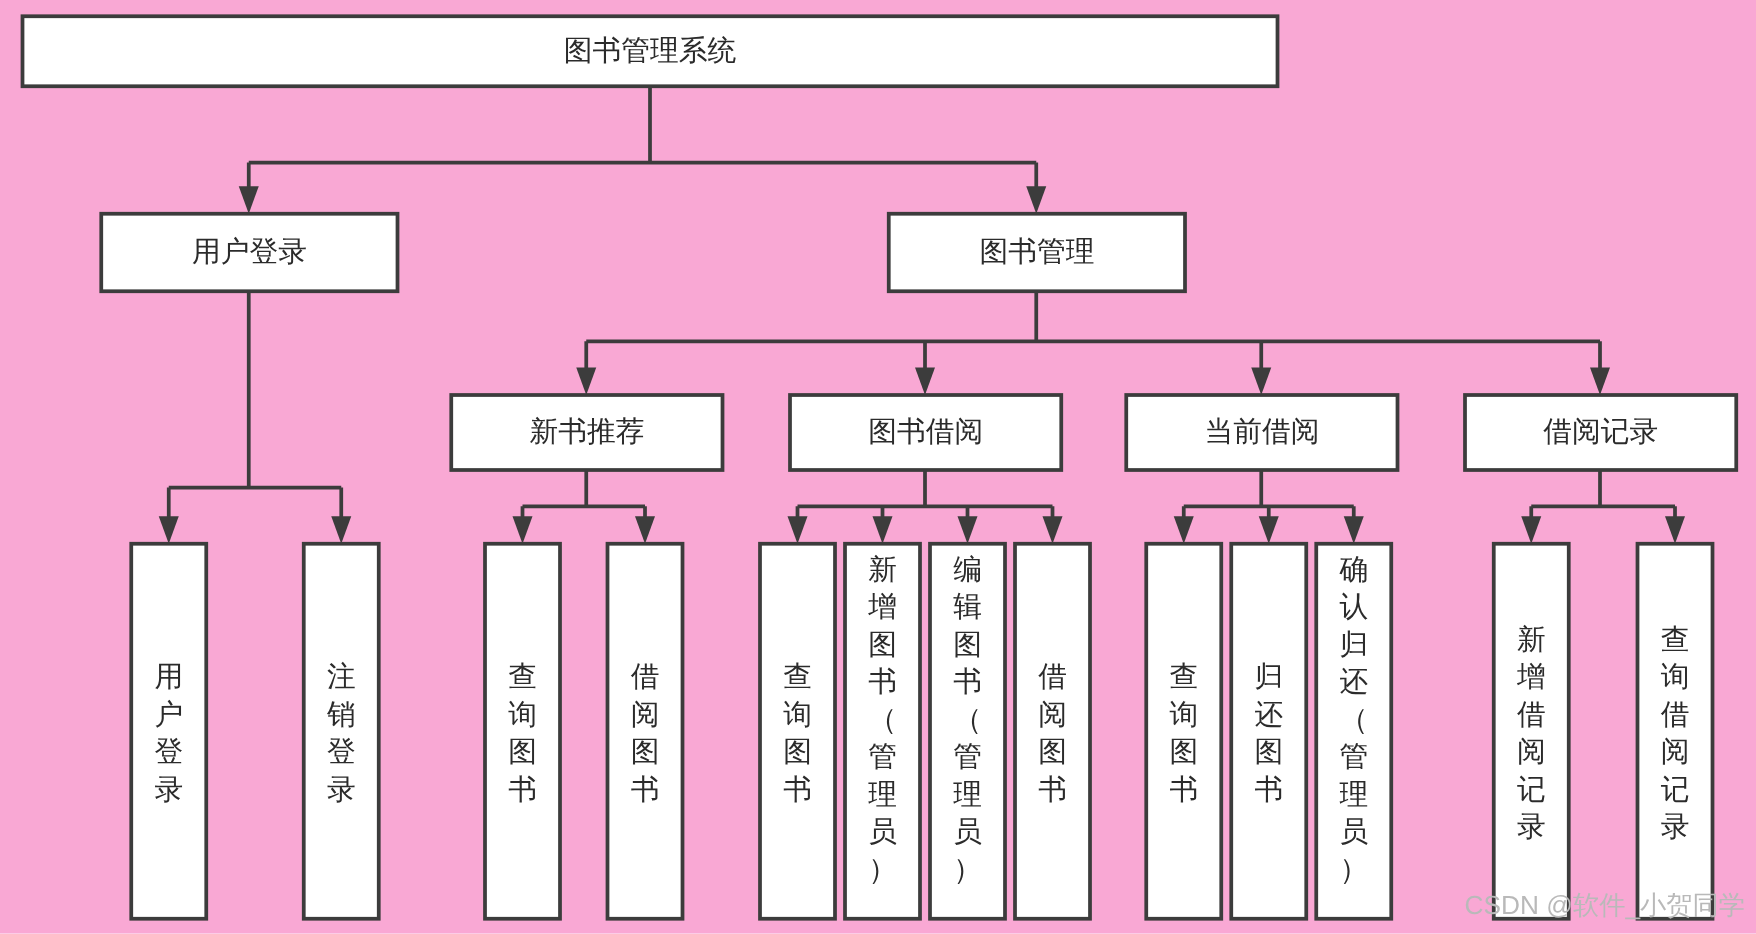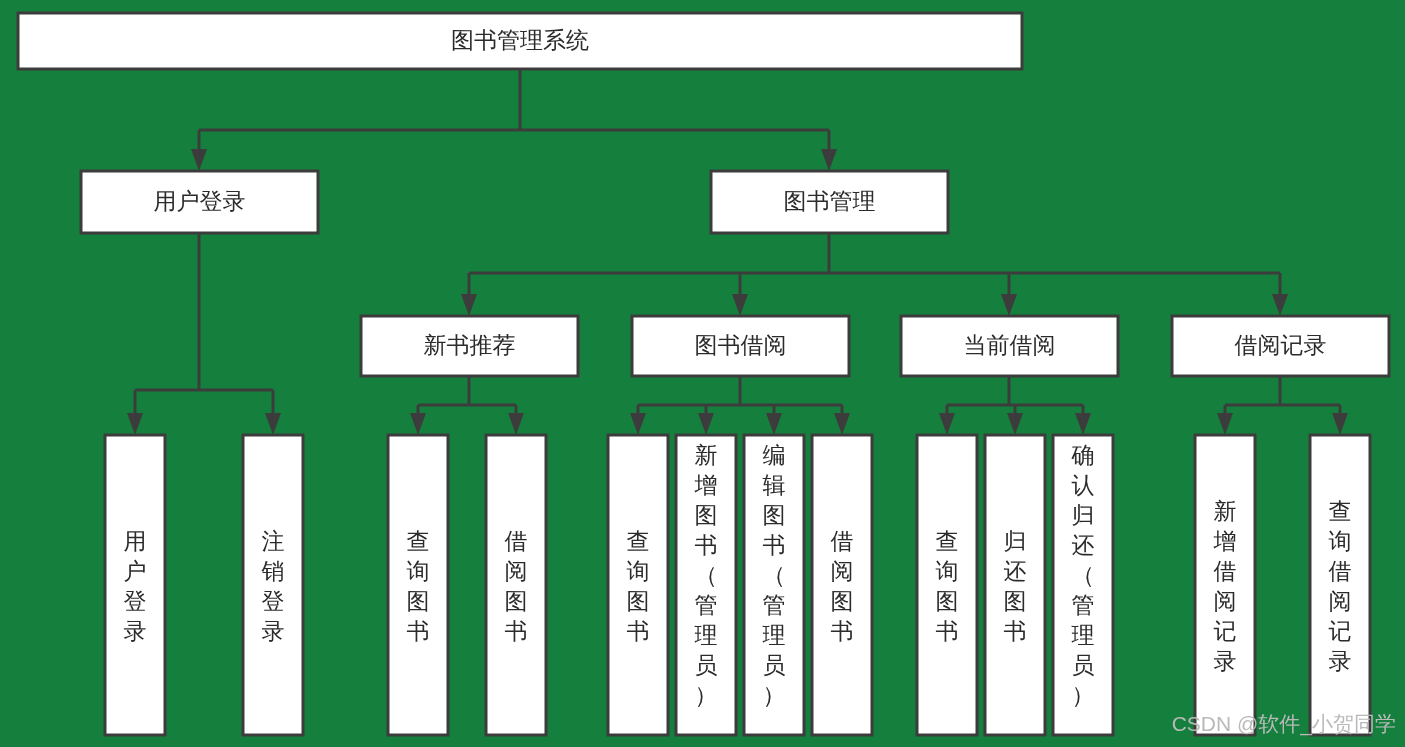--- a/index.html
+++ b/index.html
@@ -8,21 +8,21 @@
     padding: 0;
     background: #ffffff;
   }
   body {
     font-family: "Liberation Sans", "DejaVu Sans", sans-serif;
   }
   #diagram-root {
     position: relative;
     width: 1405px;
     height: 747px;
-    background: #15803d;
+    background: #f9a8d4;
     overflow: hidden;
   }
   svg.diagram-canvas {
     position: absolute;
     top: 0;
     left: 0;
     width: 1405px;
     height: 747px;
     display: block;
   }

